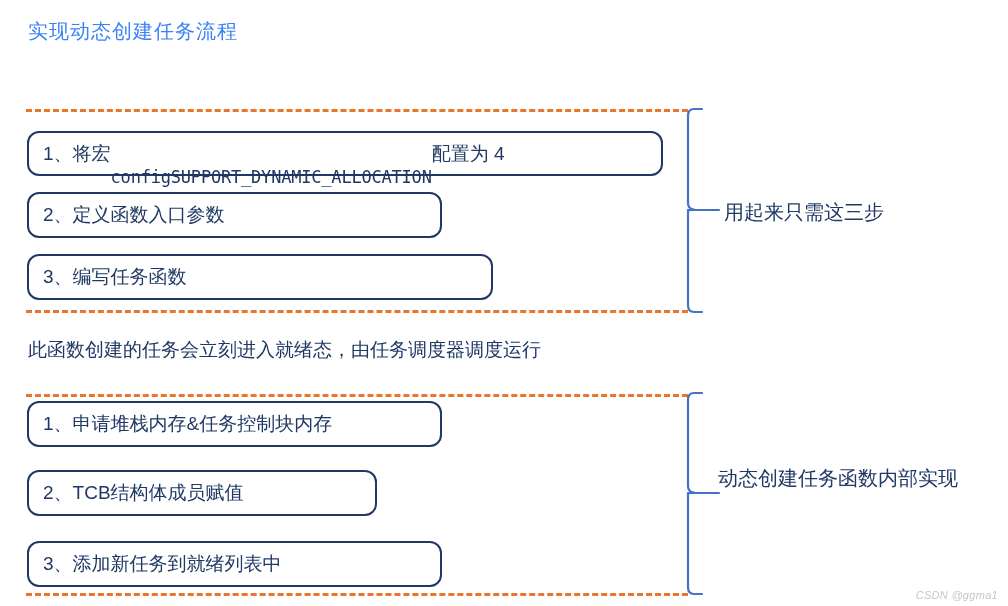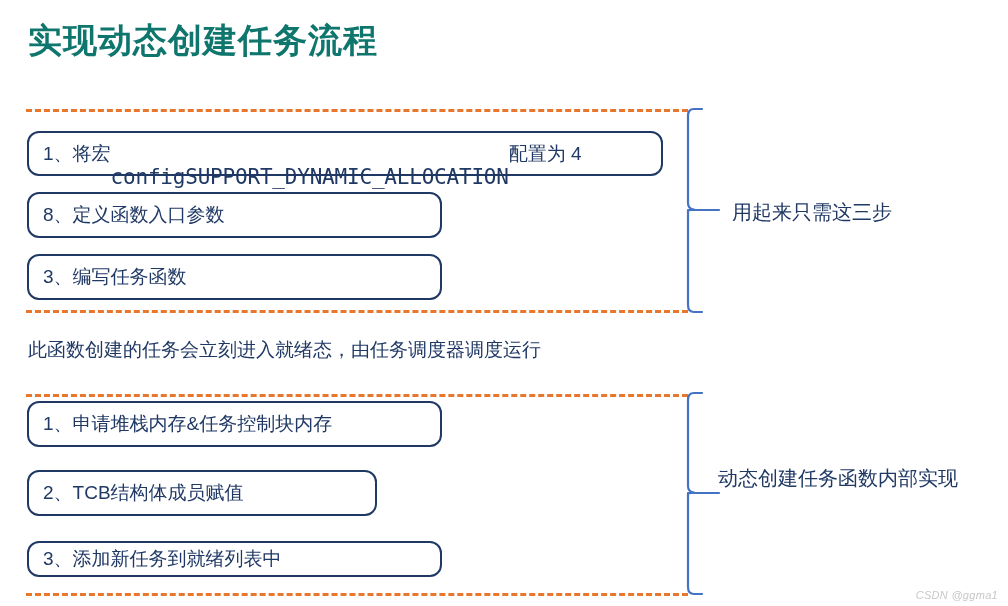--- a/index.html
+++ b/index.html
@@ -19,24 +19,24 @@
   .slide {
     position: absolute;
     inset: 0;
   }
 
   
   .page-title {
     position: absolute;
     left: 28px;
     top: 18px;
-    font-size: 34px;
-    font-weight: 700;
+    font-size: 20px;
+    font-weight: 400;
     letter-spacing: 1px;
-    color: #0f766e;
+    color: #3b82f6;
     white-space: nowrap;
   }
 
   
   .dashed-rule {
     position: absolute;
     height: 0;
     border-top: 3px dashed #e8762c;
   }
   .dashed-g1-top    { left: 26px; top: 109px; width: 662px; }
@@ -53,34 +53,34 @@
     background: #ffffff;
     display: flex;
     align-items: center;
     padding-left: 14px;
     font-size: 19px;
     color: #1f3864;
     white-space: nowrap;
   }
   .step-box .mono {
     font-family: "DejaVu Sans Mono", "Liberation Mono", monospace;
-    font-size: 21px;
+    font-size: 17px;
     letter-spacing: -0.2px;
     margin-top: 46px;
   }
 
   
   .box-g1-1 { left: 27px; top: 131px; width: 636px; height: 45px; }
   .box-g1-2 { left: 27px; top: 192px; width: 415px; height: 46px; }
-  .box-g1-3 { left: 27px; top: 254px; width: 415px; height: 46px; }
+  .box-g1-3 { left: 27px; top: 254px; width: 466px; height: 46px; }
 
   
   .box-g2-1 { left: 27px; top: 401px; width: 415px; height: 46px; padding-left: 14px; }
   .box-g2-2 { left: 27px; top: 470px; width: 350px; height: 46px; }
-  .box-g2-3 { left: 27px; top: 541px; width: 415px; height: 36px; }
+  .box-g2-3 { left: 27px; top: 541px; width: 415px; height: 46px; }
 
   
   .mid-note {
     position: absolute;
     left: 28px;
     top: 337px;
     font-size: 19px;
     color: #1f3864;
     white-space: nowrap;
   }
@@ -92,21 +92,21 @@
   }
   .brace-g1 { left: 686px; top: 108px; width: 36px; height: 205px; }
   .brace-g2 { left: 686px; top: 392px; width: 36px; height: 203px; }
 
   .brace-label {
     position: absolute;
     font-size: 20px;
     color: #1f3864;
     white-space: nowrap;
   }
-  .brace-label-g1 { left: 724px; top: 199px; margin-left: 8px; }
+  .brace-label-g1 { left: 724px; top: 199px; }
   .brace-label-g2 { left: 718px; top: 465px; }
 
   
   .watermark {
     position: absolute;
     right: 10px;
     bottom: 5px;
     font-size: 11px;
     color: #c7c7c7;
     letter-spacing: 0.3px;
@@ -125,21 +125,21 @@
   <div class="dashed-rule dashed-g1-bottom"></div>
 
   <div class="step-box box-g1-1">
     <span>1、</span>
       <span>将宏</span>
       <span class="mono">configSUPPORT_DYNAMIC_ALLOCATION</span>
       <span> 配置为 4</span>
   </div>
 
   <div class="step-box box-g1-2">
-    <span>8、定义函数入口参数</span>
+    <span>2、定义函数入口参数</span>
   </div>
 
   <div class="step-box box-g1-3">
     <span>3、编写任务函数</span>
   </div>
 
   <svg class="brace brace-g1" viewBox="0 0 36 205" preserveAspectRatio="none">
     <path d="M16,1 L8,1 Q2,1 2,8 L2,95 Q2,101 8,101.5 L2,102.5 Q2,103 2,109 L2,197 Q2,204 8,204 L16,204" fill="none" stroke="#4472C4" stroke-width="2.2" stroke-linecap="round" stroke-linejoin="round" transform="scale(1,1)"></path>
     <path d="M2,102 L33,102" fill="none" stroke="#4472C4" stroke-width="2.2" stroke-linecap="round"></path>
   </svg>

